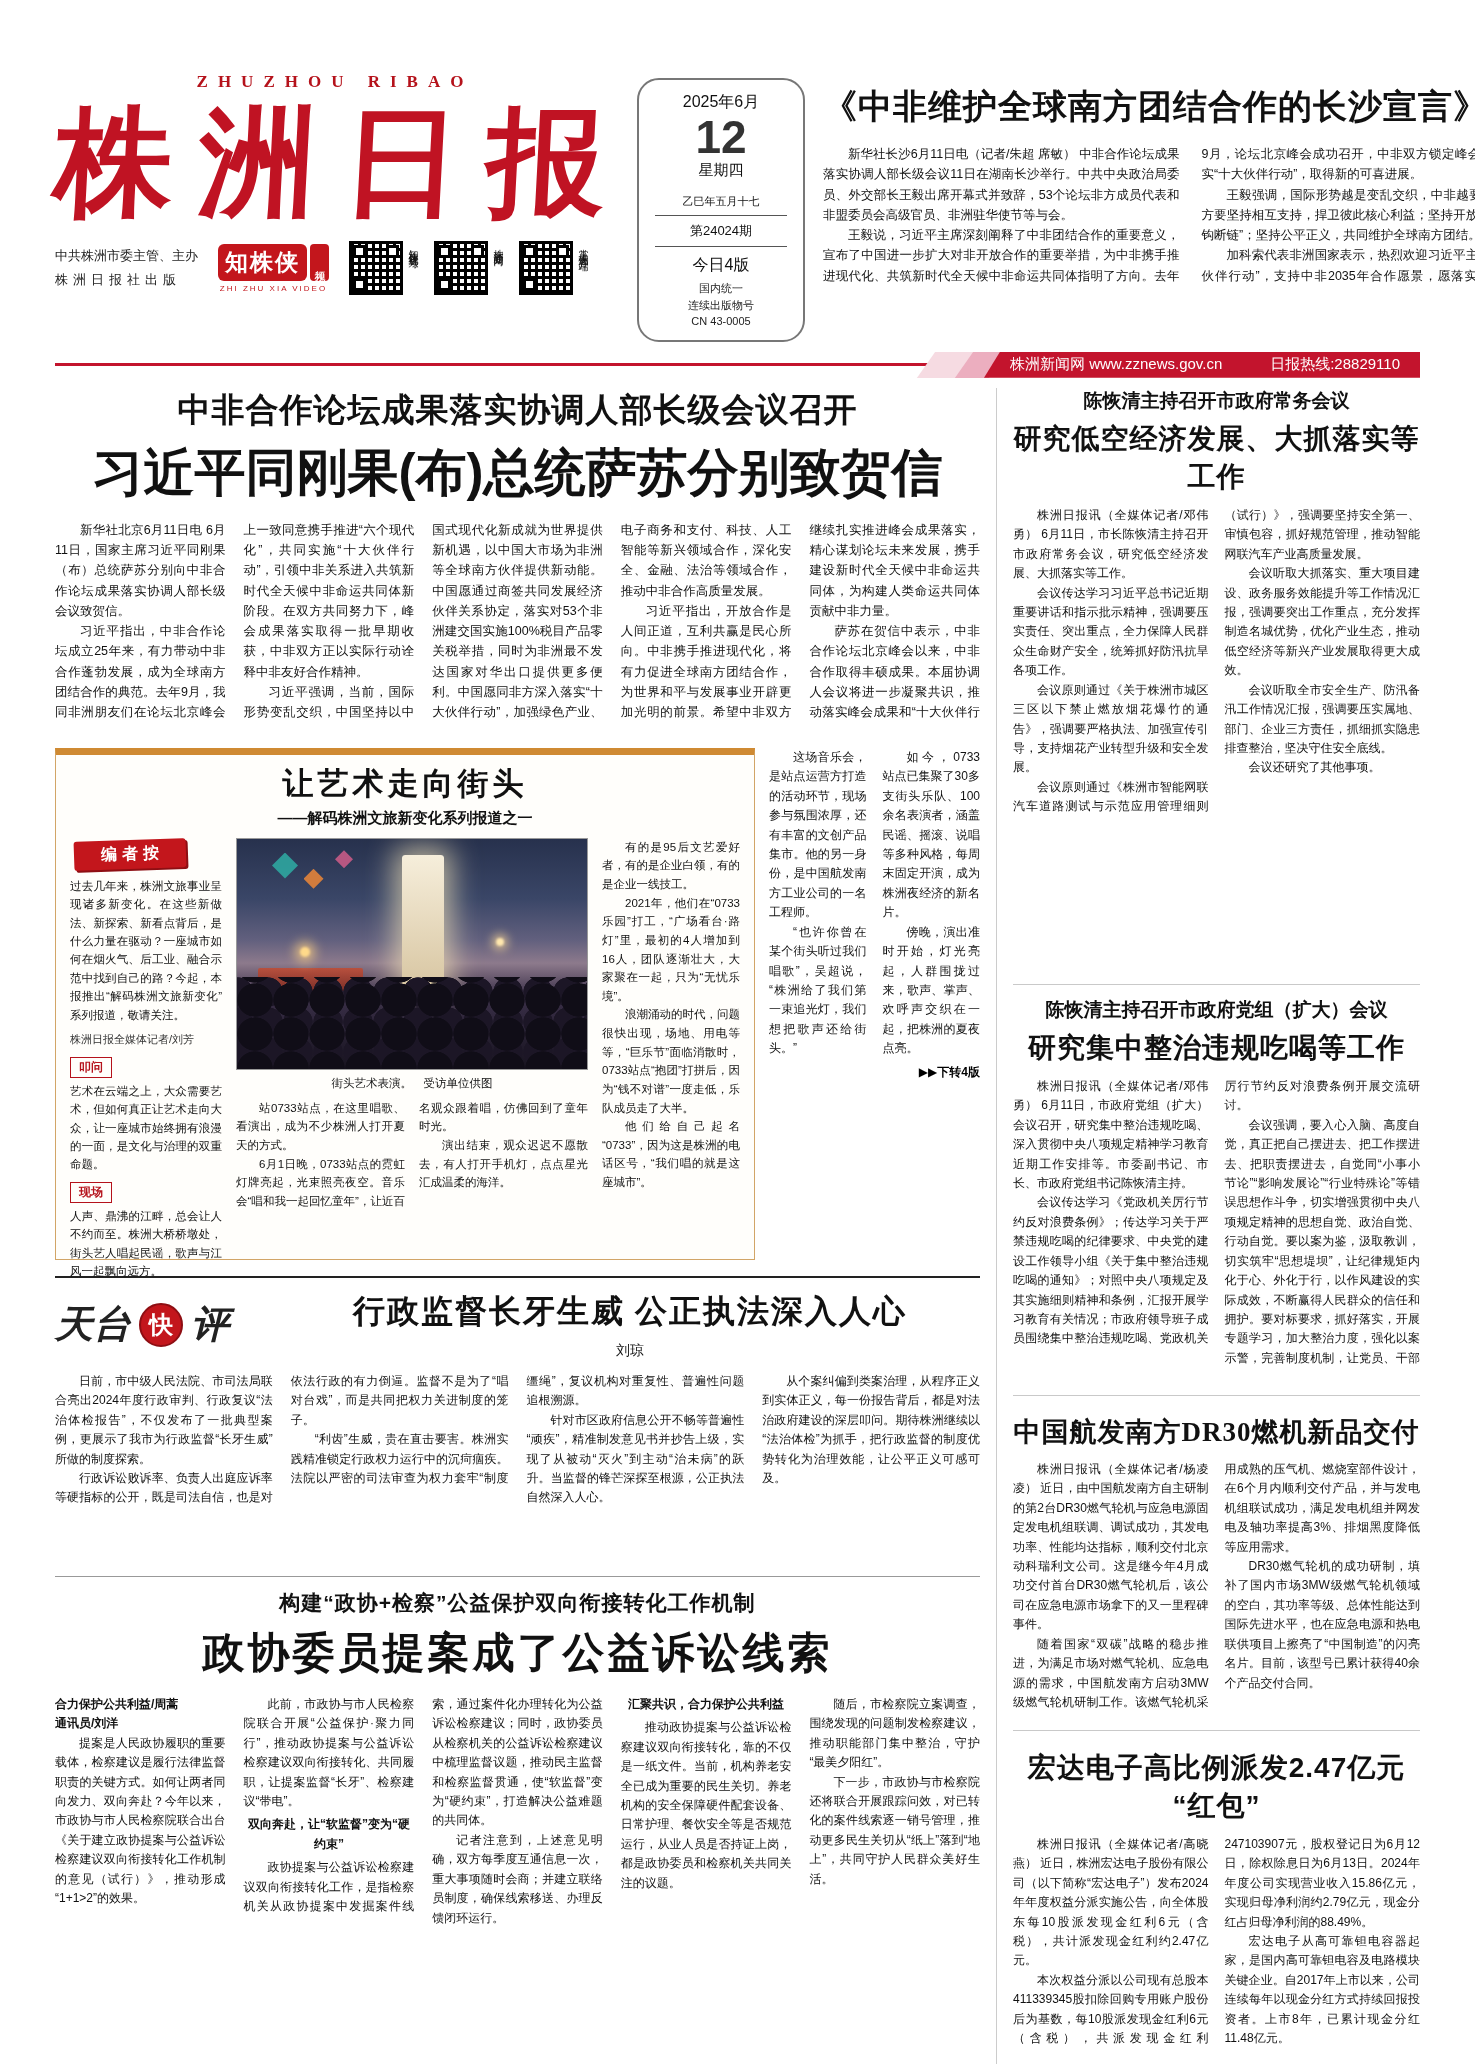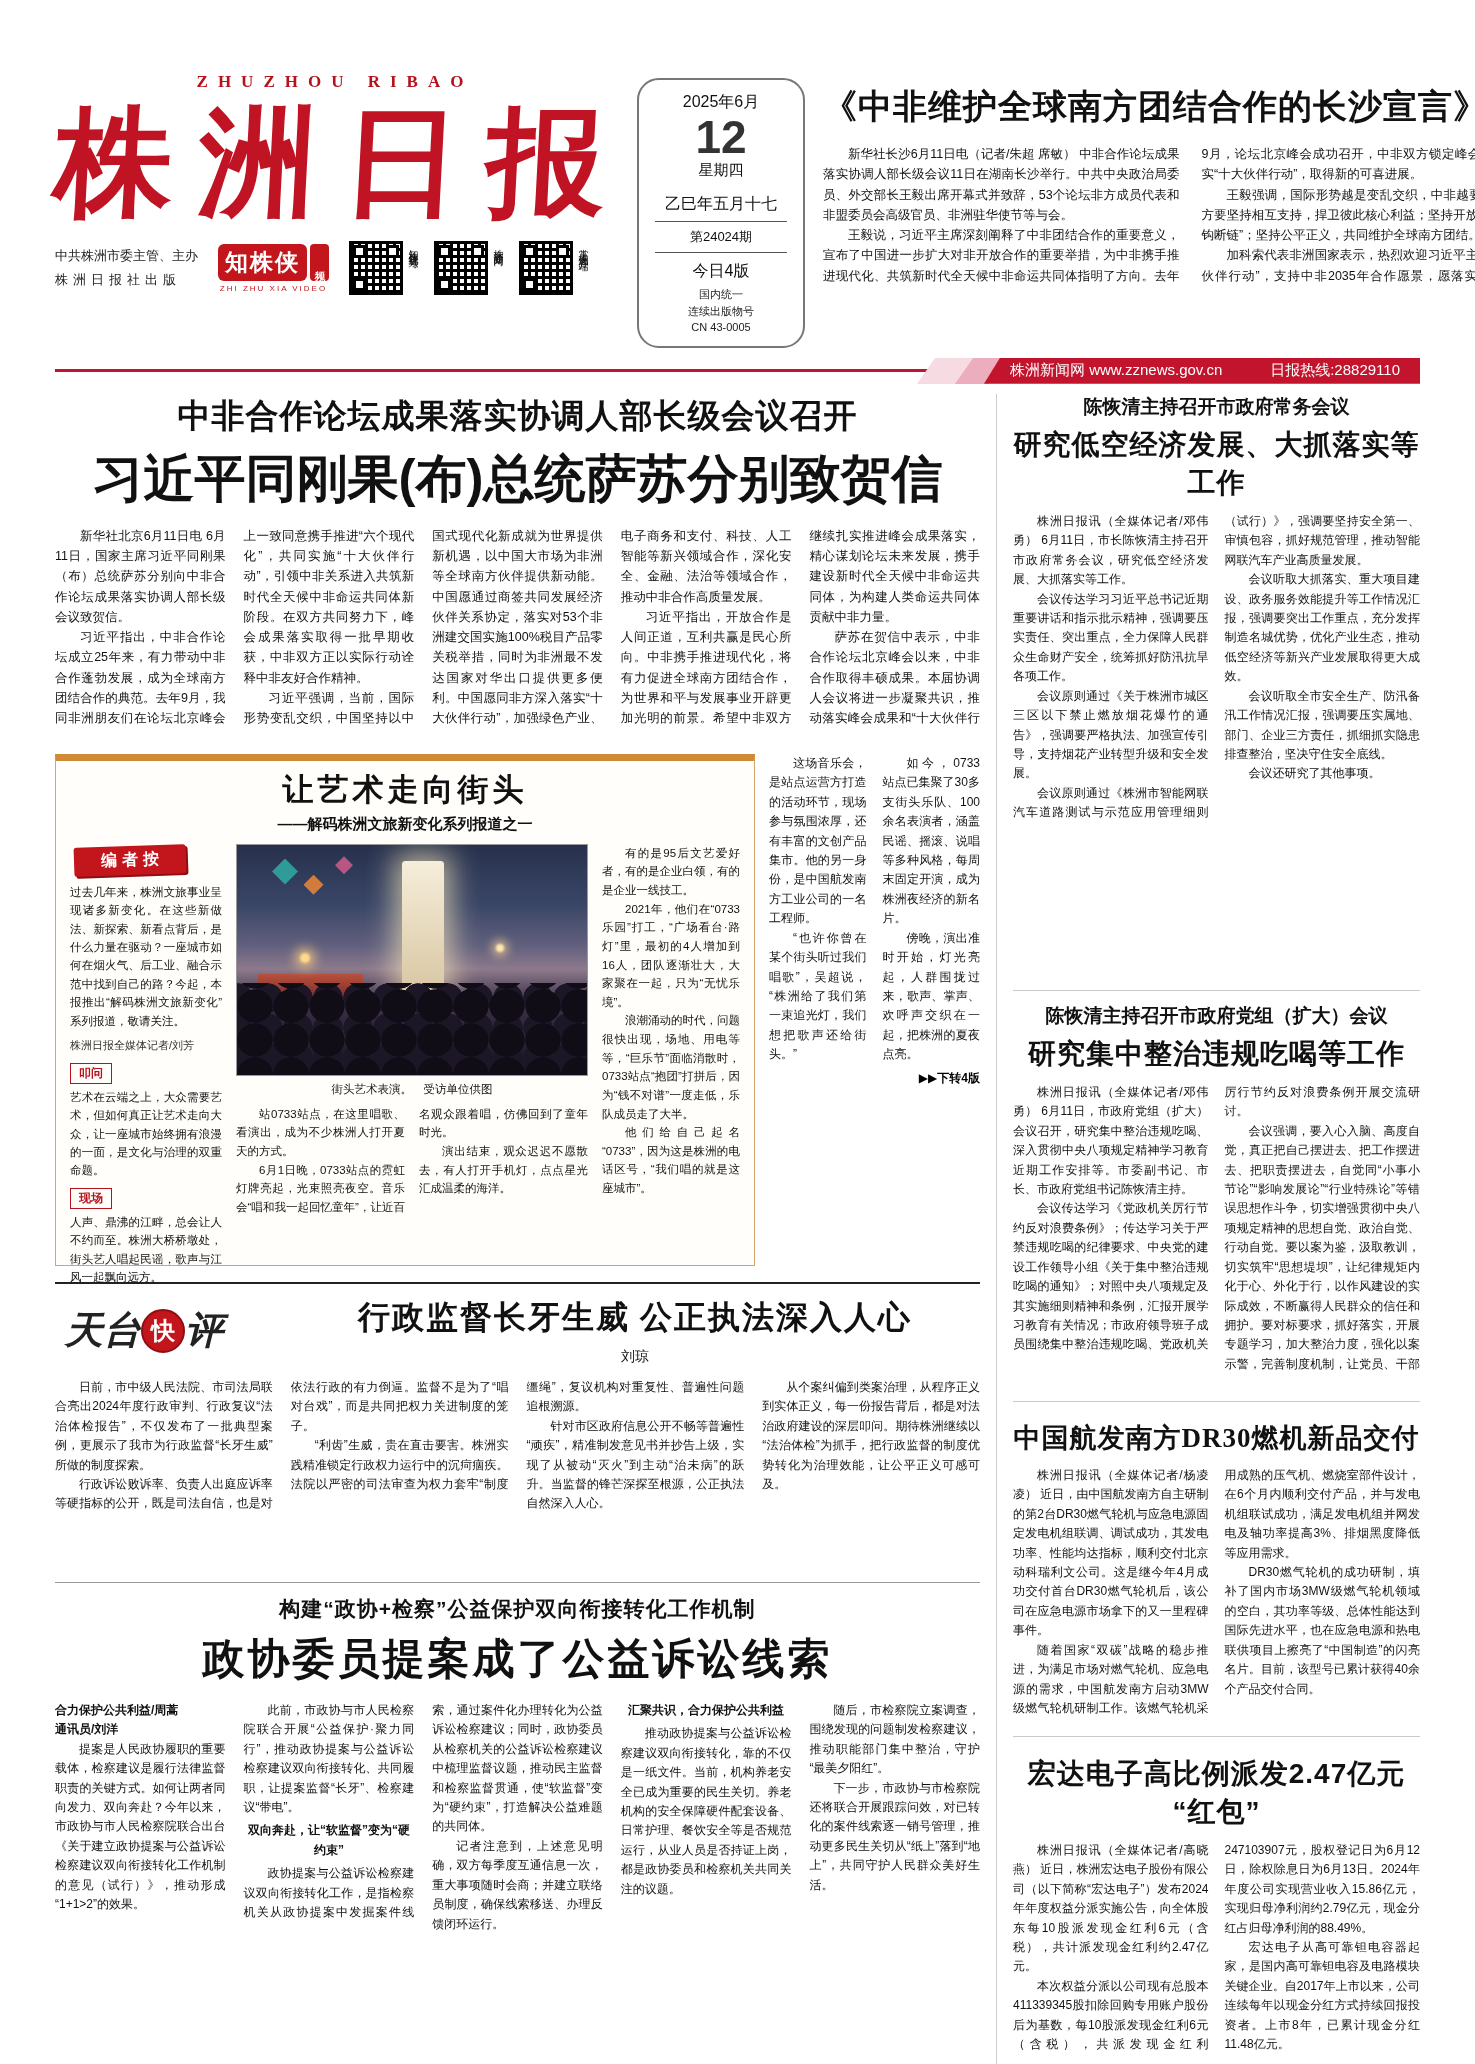--- a/index.html
+++ b/index.html
@@ -39,21 +39,21 @@
   .qr i:nth-child(1) { top: 2px; left: 2px; }
   .qr i:nth-child(2) { top: 2px; right: 2px; }
   .qr i:nth-child(3) { bottom: 2px; left: 2px; }
   .qr-label { writing-mode: vertical-rl; font-size: 10px; letter-spacing: 2px; margin-left: 3px; color: #111; }
 
   .datebox { width: 168px; border: 2px solid #777; border-radius: 22px; text-align: center;
              padding: 12px 10px 10px; margin: 6px 18px 0 6px; flex-shrink: 0; }
   .db-month { font-size: 16px; }
   .db-day { font-size: 46px; font-weight: 700; color: #333; line-height: 1.05; }
   .db-week { font-size: 15px; margin-bottom: 8px; }
-  .db-lunar { font-size: 16px; padding: 6px 0; }
+  .db-lunar { font-size: 11px; padding: 6px 0; }
   .db-issue { font-size: 13px; border-top: 1px solid #555; border-bottom: 1px solid #555;
               padding: 6px 0; margin: 0 6px; }
   .db-pages { font-size: 16px; padding: 8px 0 4px; }
   .db-issn { font-size: 11px; line-height: 1.5; color: #222; }
 
   .top-article { flex: 1; padding-top: 12px; }
   .ta-headline { font-size: 34px; font-weight: 900; letter-spacing: 1px; text-align: center;
                  margin-bottom: 14px; white-space: nowrap; }
   .ta-body { column-count: 2; column-gap: 22px; height: 172px; overflow: hidden;
              font-size: 12.5px; text-align: justify; }
@@ -126,21 +126,21 @@
   .caption { font-size: 11.5px; text-align: center; margin: 6px 0 8px; }
   .fb-mid-cols { column-count: 2; column-gap: 14px; height: 186px; font-size: 11.5px; }
   .fb-right { flex: 1; font-size: 11.5px; height: 452px; text-align: justify; overflow: hidden; }
   .fb-right p { text-indent: 2em; line-height: 1.62; }
   .feature-outside { flex: 1; column-count: 2; column-gap: 16px; height: 508px; font-size: 12px; }
   .feature-outside .p-bold { text-align: right; color: #000; font-weight: 900; }
 
   
   .commentary { margin-top: 16px; border-top: 2px solid #222; padding-top: 12px; }
   .cm-head { display: flex; align-items: center; }
-  .cm-logo { width: 225px; display: flex; align-items: center; gap: 0; flex-shrink: 0; margin-left: 10px; }
+  .cm-logo { width: 225px; display: flex; align-items: center; gap: 8px; flex-shrink: 0; }
   .cm-logo-cn { font-family: "Liberation Serif", serif; font-weight: 700; font-style: italic;
                 font-size: 38px; color: #222; }
   .cm-logo-seal { width: 44px; height: 44px; border-radius: 50%; background: #c3161c; color: #fff;
                   font-weight: 900; font-size: 24px; display: flex; align-items: center;
                   justify-content: center; border: 2px solid #8e0e13; }
   .cm-title-wrap { flex: 1; text-align: center; }
   .cm-headline { font-family: "Liberation Serif", serif; font-weight: 700; font-size: 32px;
                  letter-spacing: 2px; }
   .cm-byline { font-size: 14px; margin-top: 8px; }
   .cm-body { column-count: 4; column-gap: 18px; height: 188px; font-size: 12px; margin-top: 12px; }

